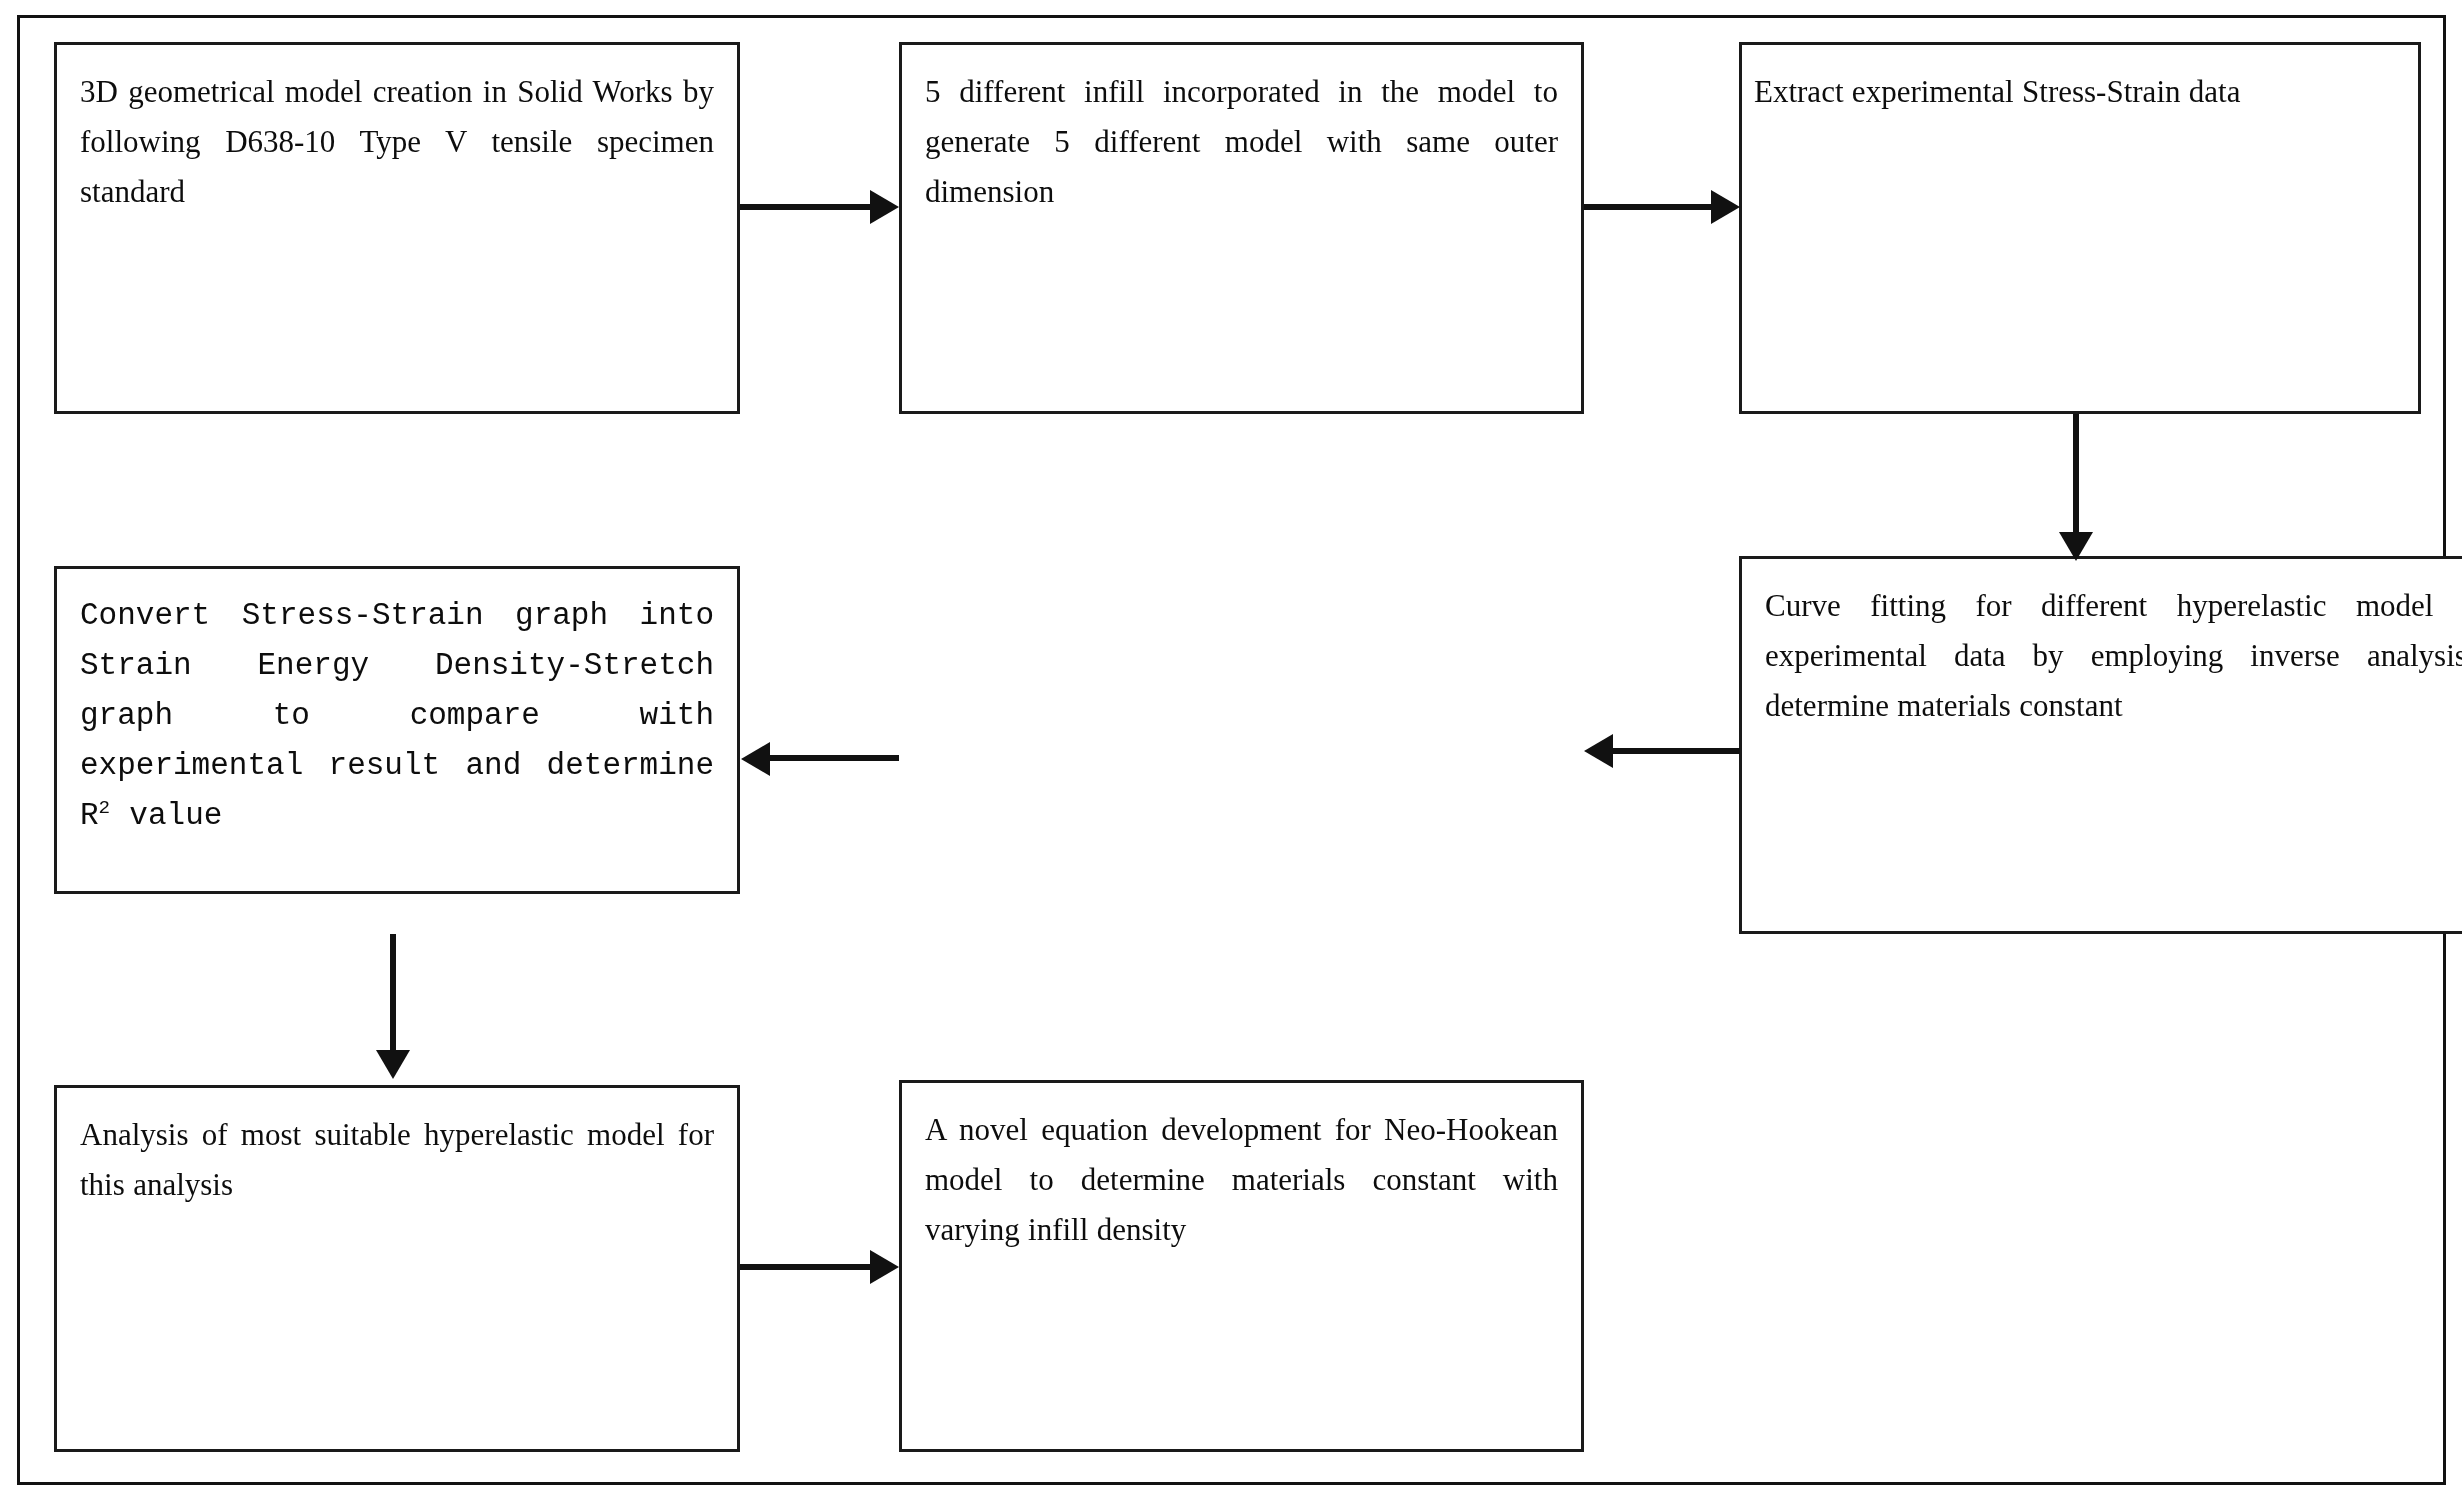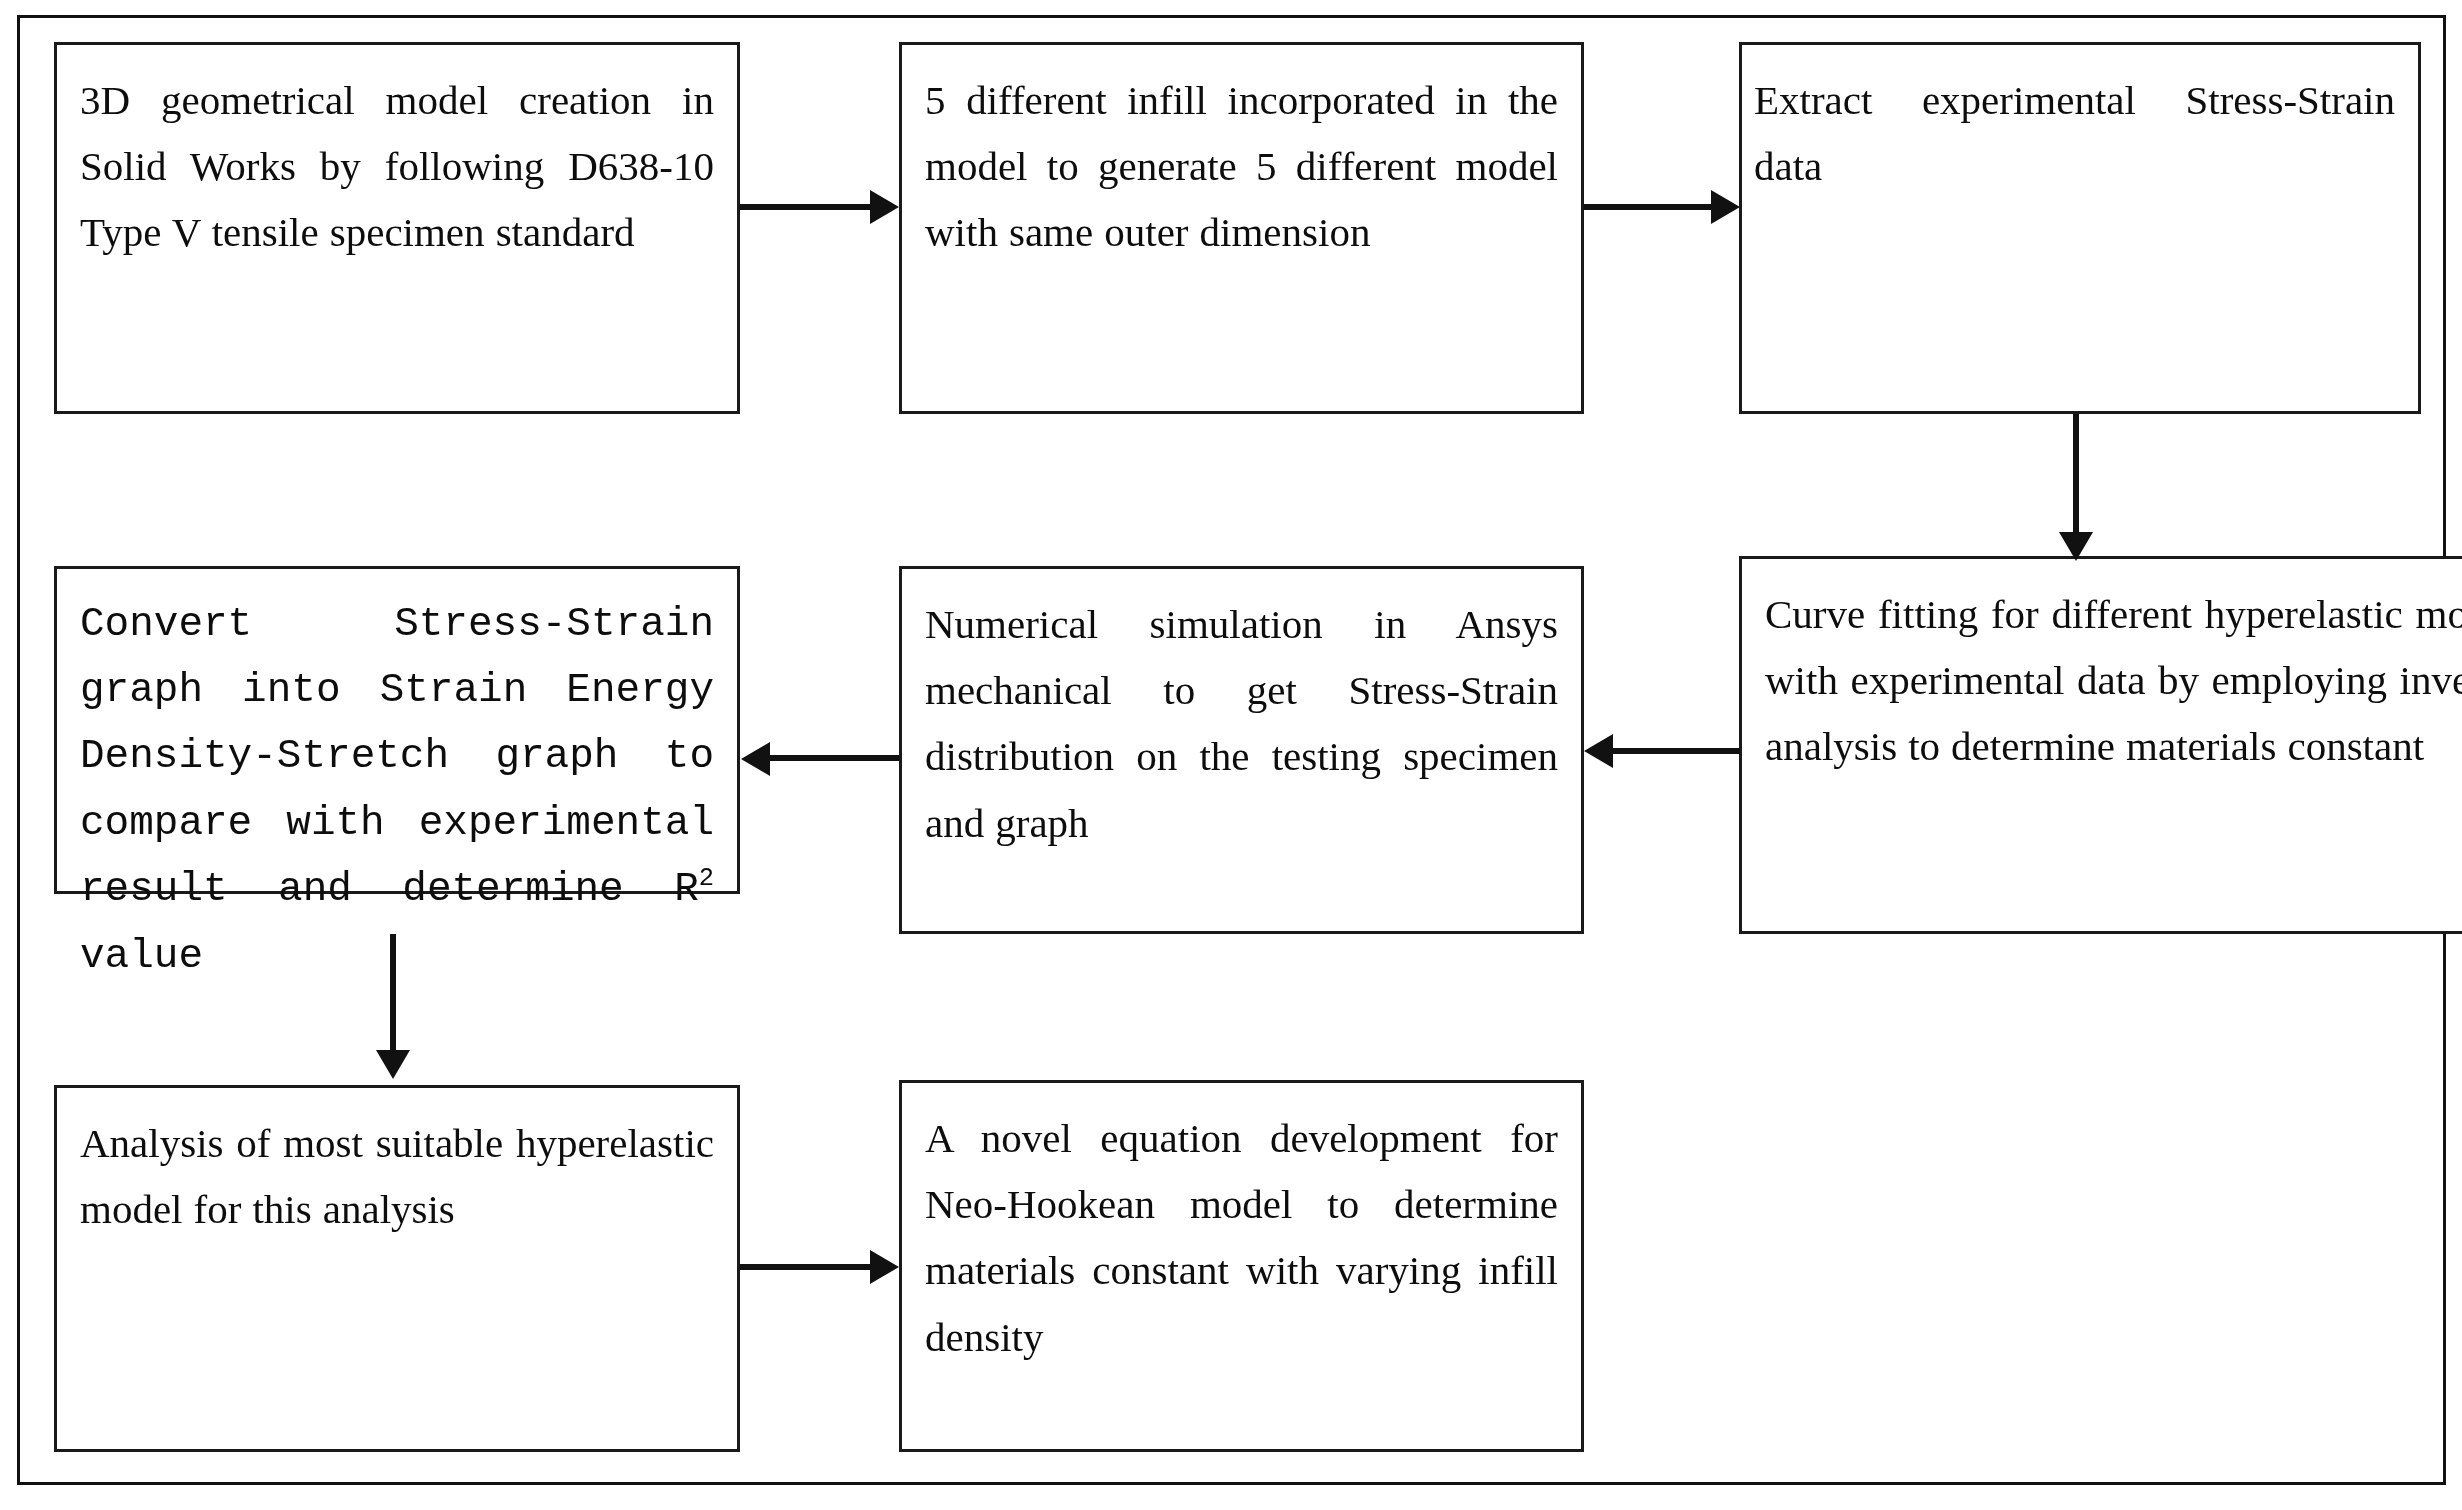--- a/index.html
+++ b/index.html
@@ -30,21 +30,21 @@
   .node {
     position: absolute;
     box-sizing: border-box;
     border: 3.8px solid #1a1a1a;
     background: #ffffff;
     padding: 21.5px 23px 15.3px 23px;
     display: block;
   }
   .node-text {
     display: block;
-    font-size: 41px;
+    font-size: 31px;
     line-height: 1.62;
     color: #0d0d0d;
     text-align: justify;
     text-align-last: left;
     -moz-text-align-last: left;
     hyphens: none;
     word-spacing: 0.02em;
   }
   .node-text sup {
     font-size: 0.62em;
@@ -103,23 +103,20 @@
   </div>
 
   <div class="node" style="left:1739px; top:42px; width:682px; height:372px;padding-left:12px;">
     <span class="node-text">Extract experimental Stress-Strain data</span>
   </div>
 
   <div class="node" style="left:54px; top:566px; width:686px; height:328px;font-family:Liberation Mono, monospace;">
     <span class="node-text">Convert Stress-Strain graph into Strain Energy Density-Stretch graph to compare with experimental result and determine R<sup>2</sup> value</span>
   </div>
 
-  <div class="node" style="left:899px; top:566px; width:685px; height:368px;">
-    <span class="node-text">Numerical simulation in Ansys mechanical to get Stress-Strain distribution on the testing specimen and graph</span>
-  </div>
 
   <div class="node" style="left:1739px; top:556px; width:805px; height:378px;">
     <span class="node-text">Curve fitting for different hyperelastic model with experimental data by employing inverse analysis to determine materials constant</span>
   </div>
 
   <div class="node" style="left:899px; top:1080px; width:685px; height:372px;">
     <span class="node-text">A novel equation development for Neo-Hookean model to determine materials constant with varying infill density</span>
   </div>
 
   <div class="node" style="left:54px; top:1085px; width:686px; height:367px;">

